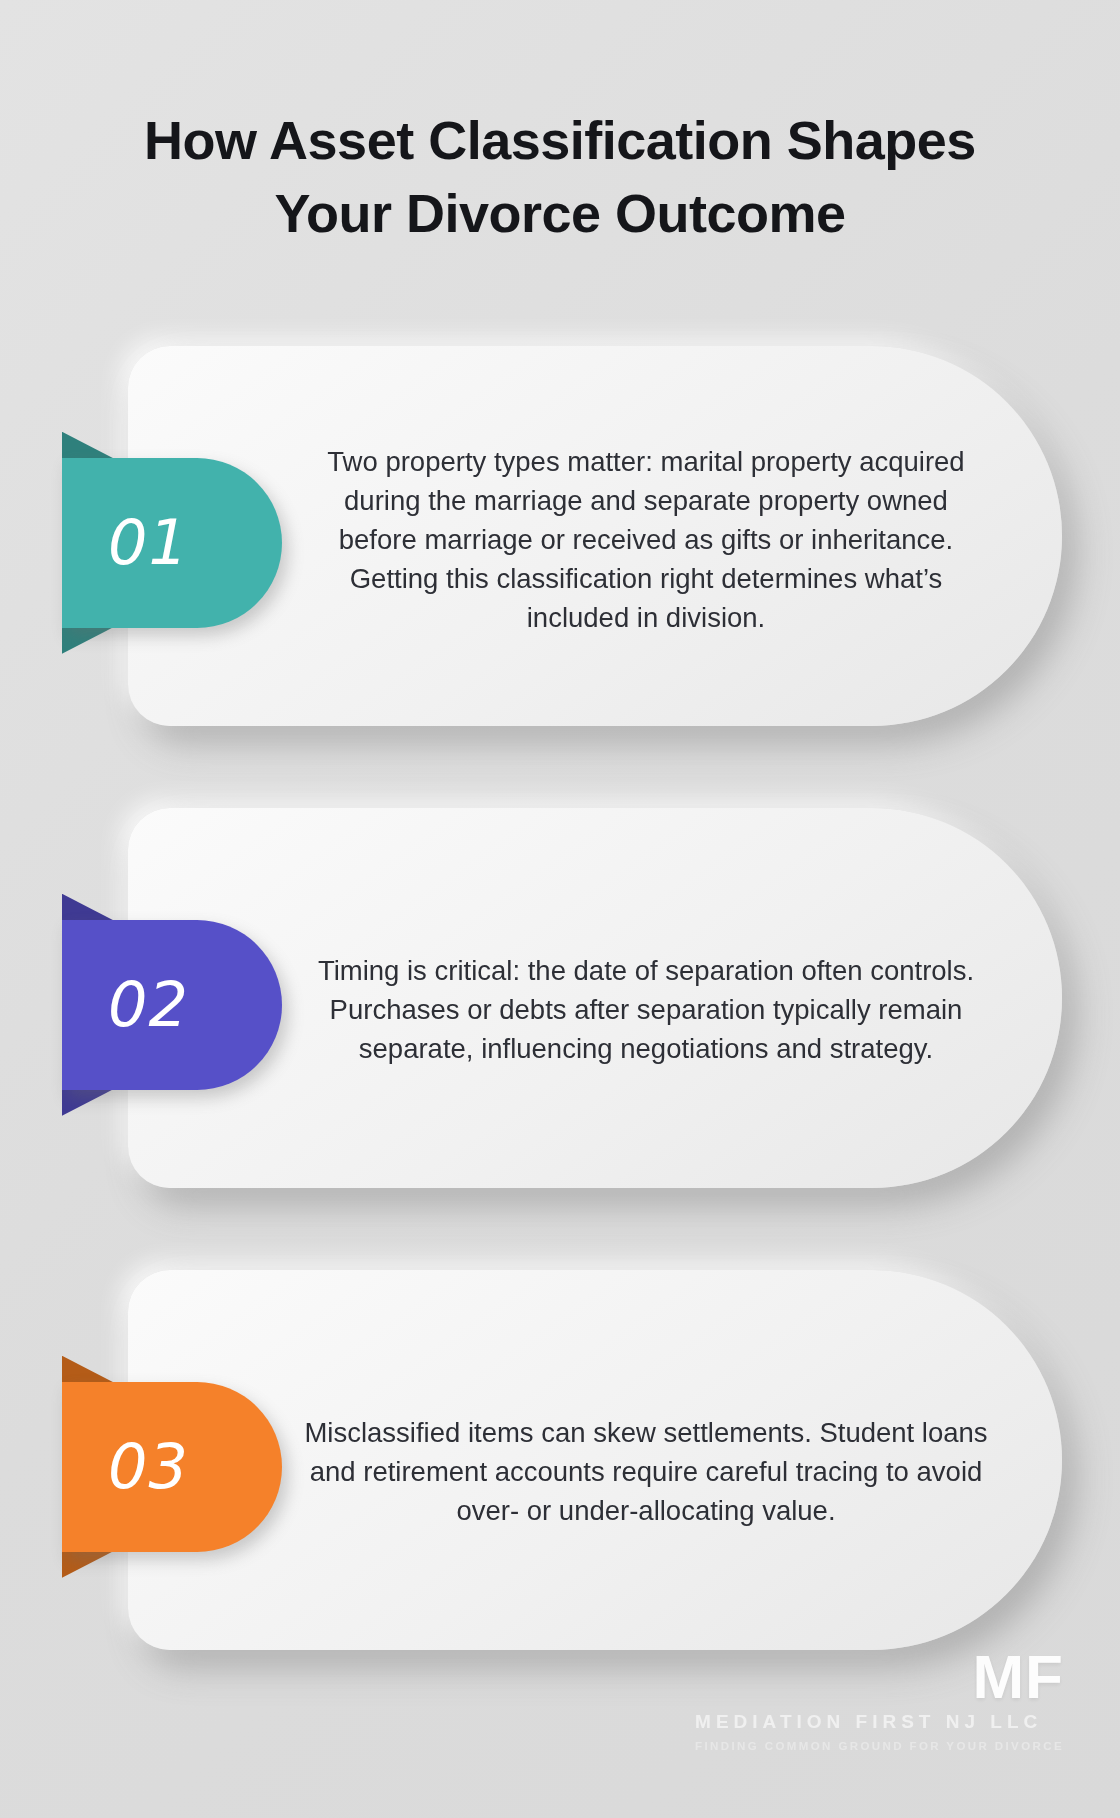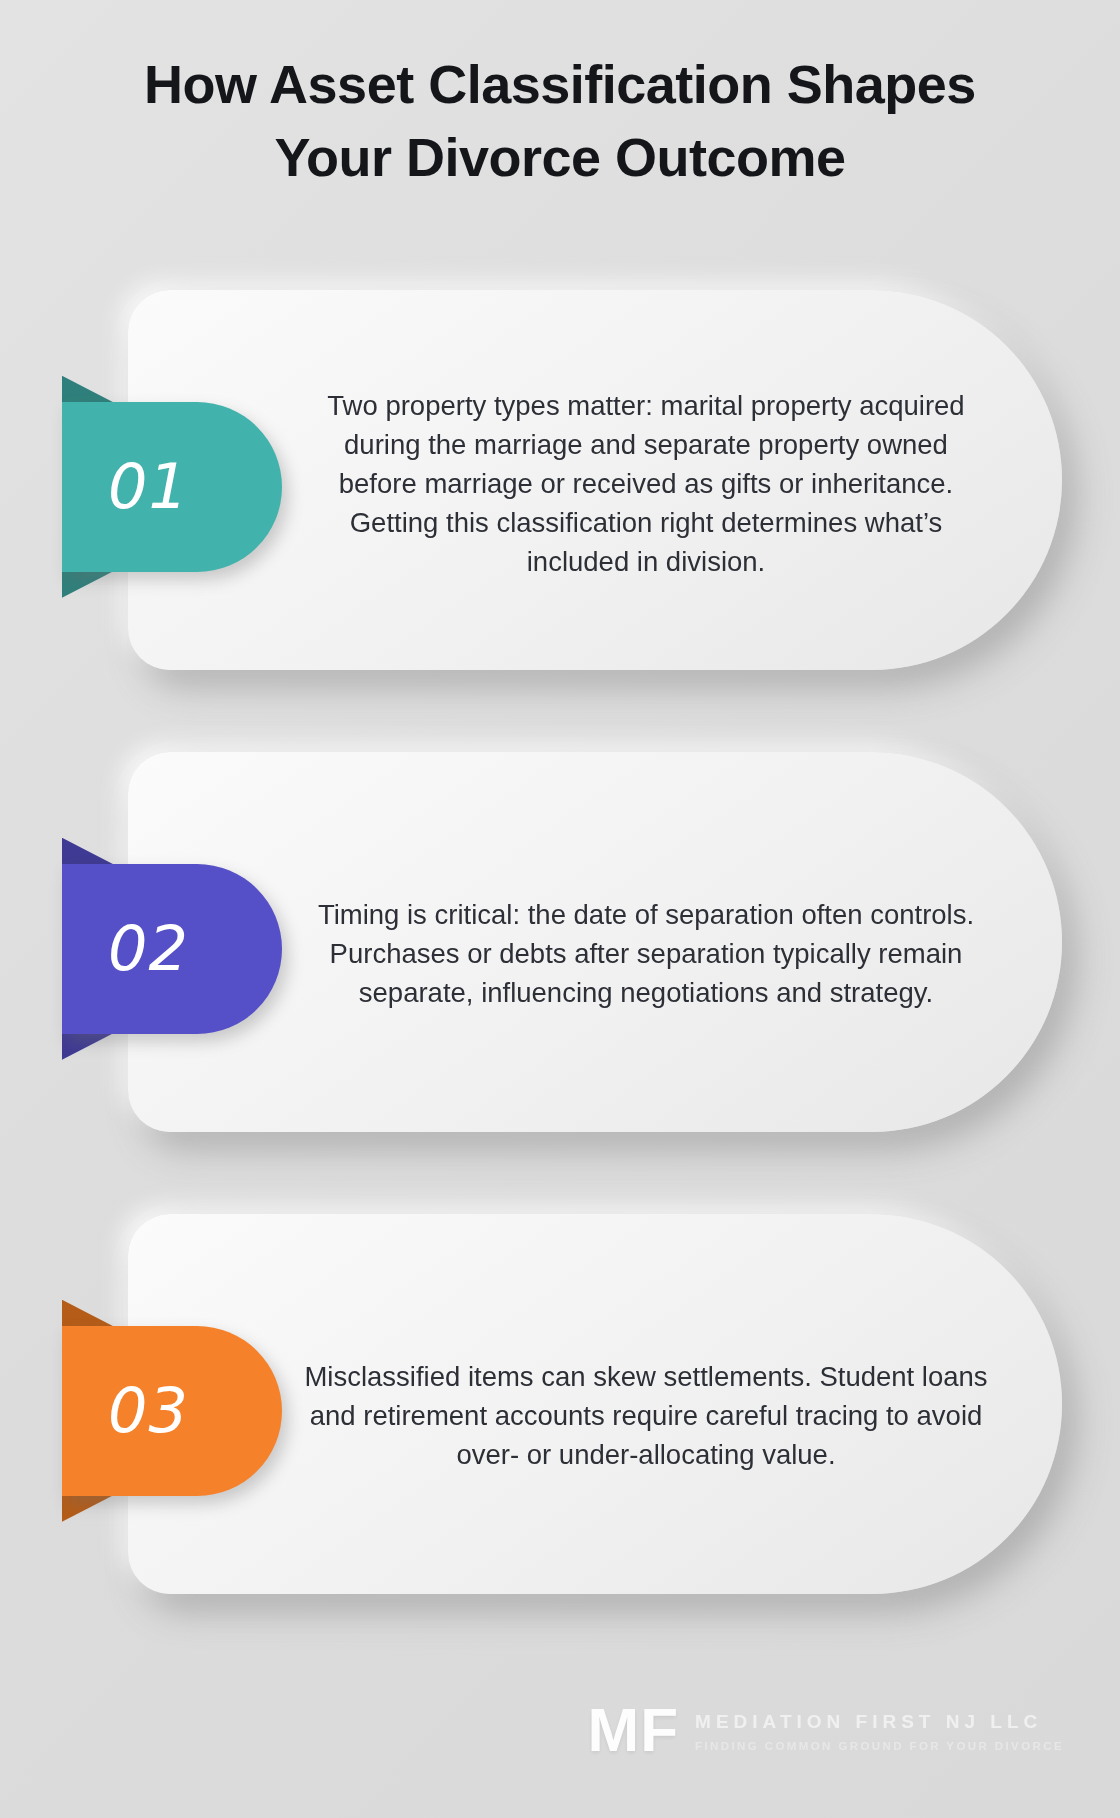--- a/index.html
+++ b/index.html
@@ -17,21 +17,21 @@
   .page {
     width: 1120px;
     height: 1818px;
     position: relative;
     background: linear-gradient(135deg, #e3e3e3 0%, #dcdcdc 50%, #d9d9d9 100%);
     box-sizing: border-box;
   }
   .title {
     width: 960px;
     margin: 0 auto;
-    padding-top: 48px;
+    padding-top: 104px;
     text-align: center;
     font-size: 54px;
     line-height: 1.35;
     font-weight: bold;
     color: #15161a;
     letter-spacing: -0.5px;
   }
   .cards {
     margin-top: 96px;
     position: relative;
@@ -93,22 +93,23 @@
     color: #2d2f36;
     text-align: center;
   }
   .c1 .card-text { top: 48%; }
   .logo {
     position: absolute;
     right: 56px;
     bottom: 60px;
     display: flex;
     align-items: flex-end;
-    gap: 16px;
+    gap: 6px;
     opacity: 0.95;
+    flex-direction: column;
   }
   .logo-mark {
     color: #ffffff;
     font-size: 62px;
     font-weight: bold;
     line-height: 0.9;
     letter-spacing: 1px;
     text-shadow: 0 2px 4px rgba(0,0,0,0.08);
   }
   .logo-text { padding-bottom: 6px; }

